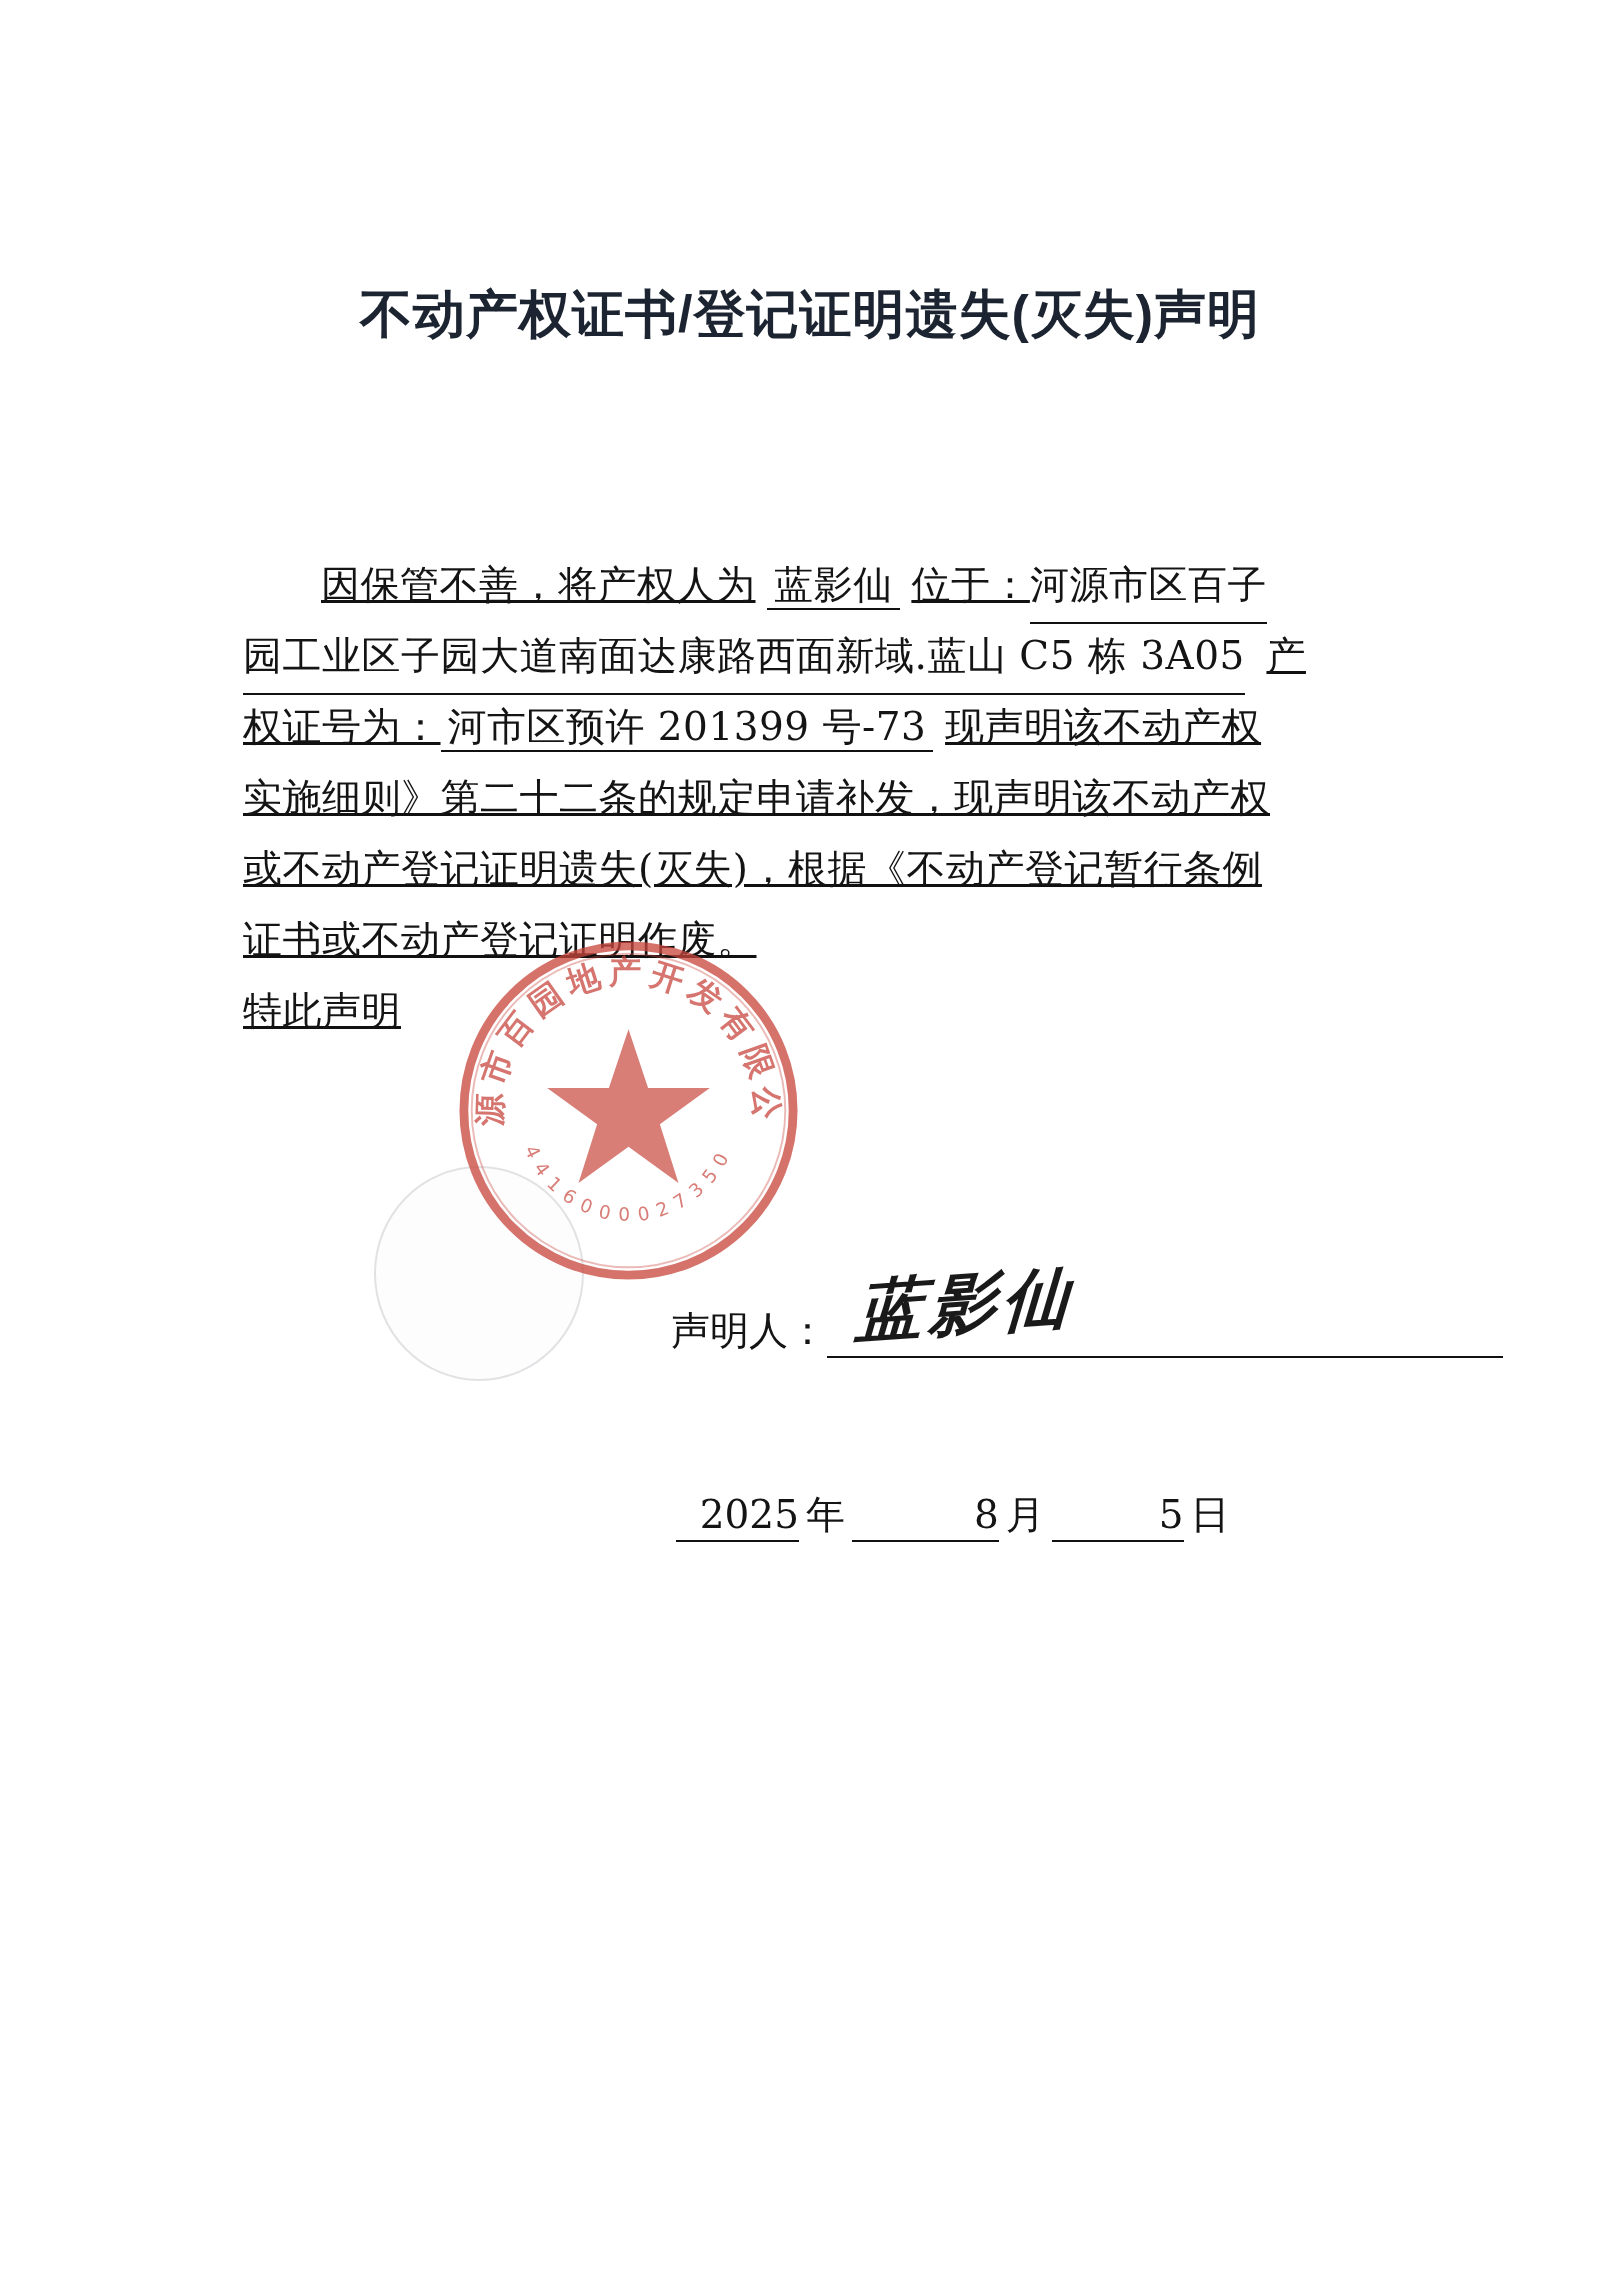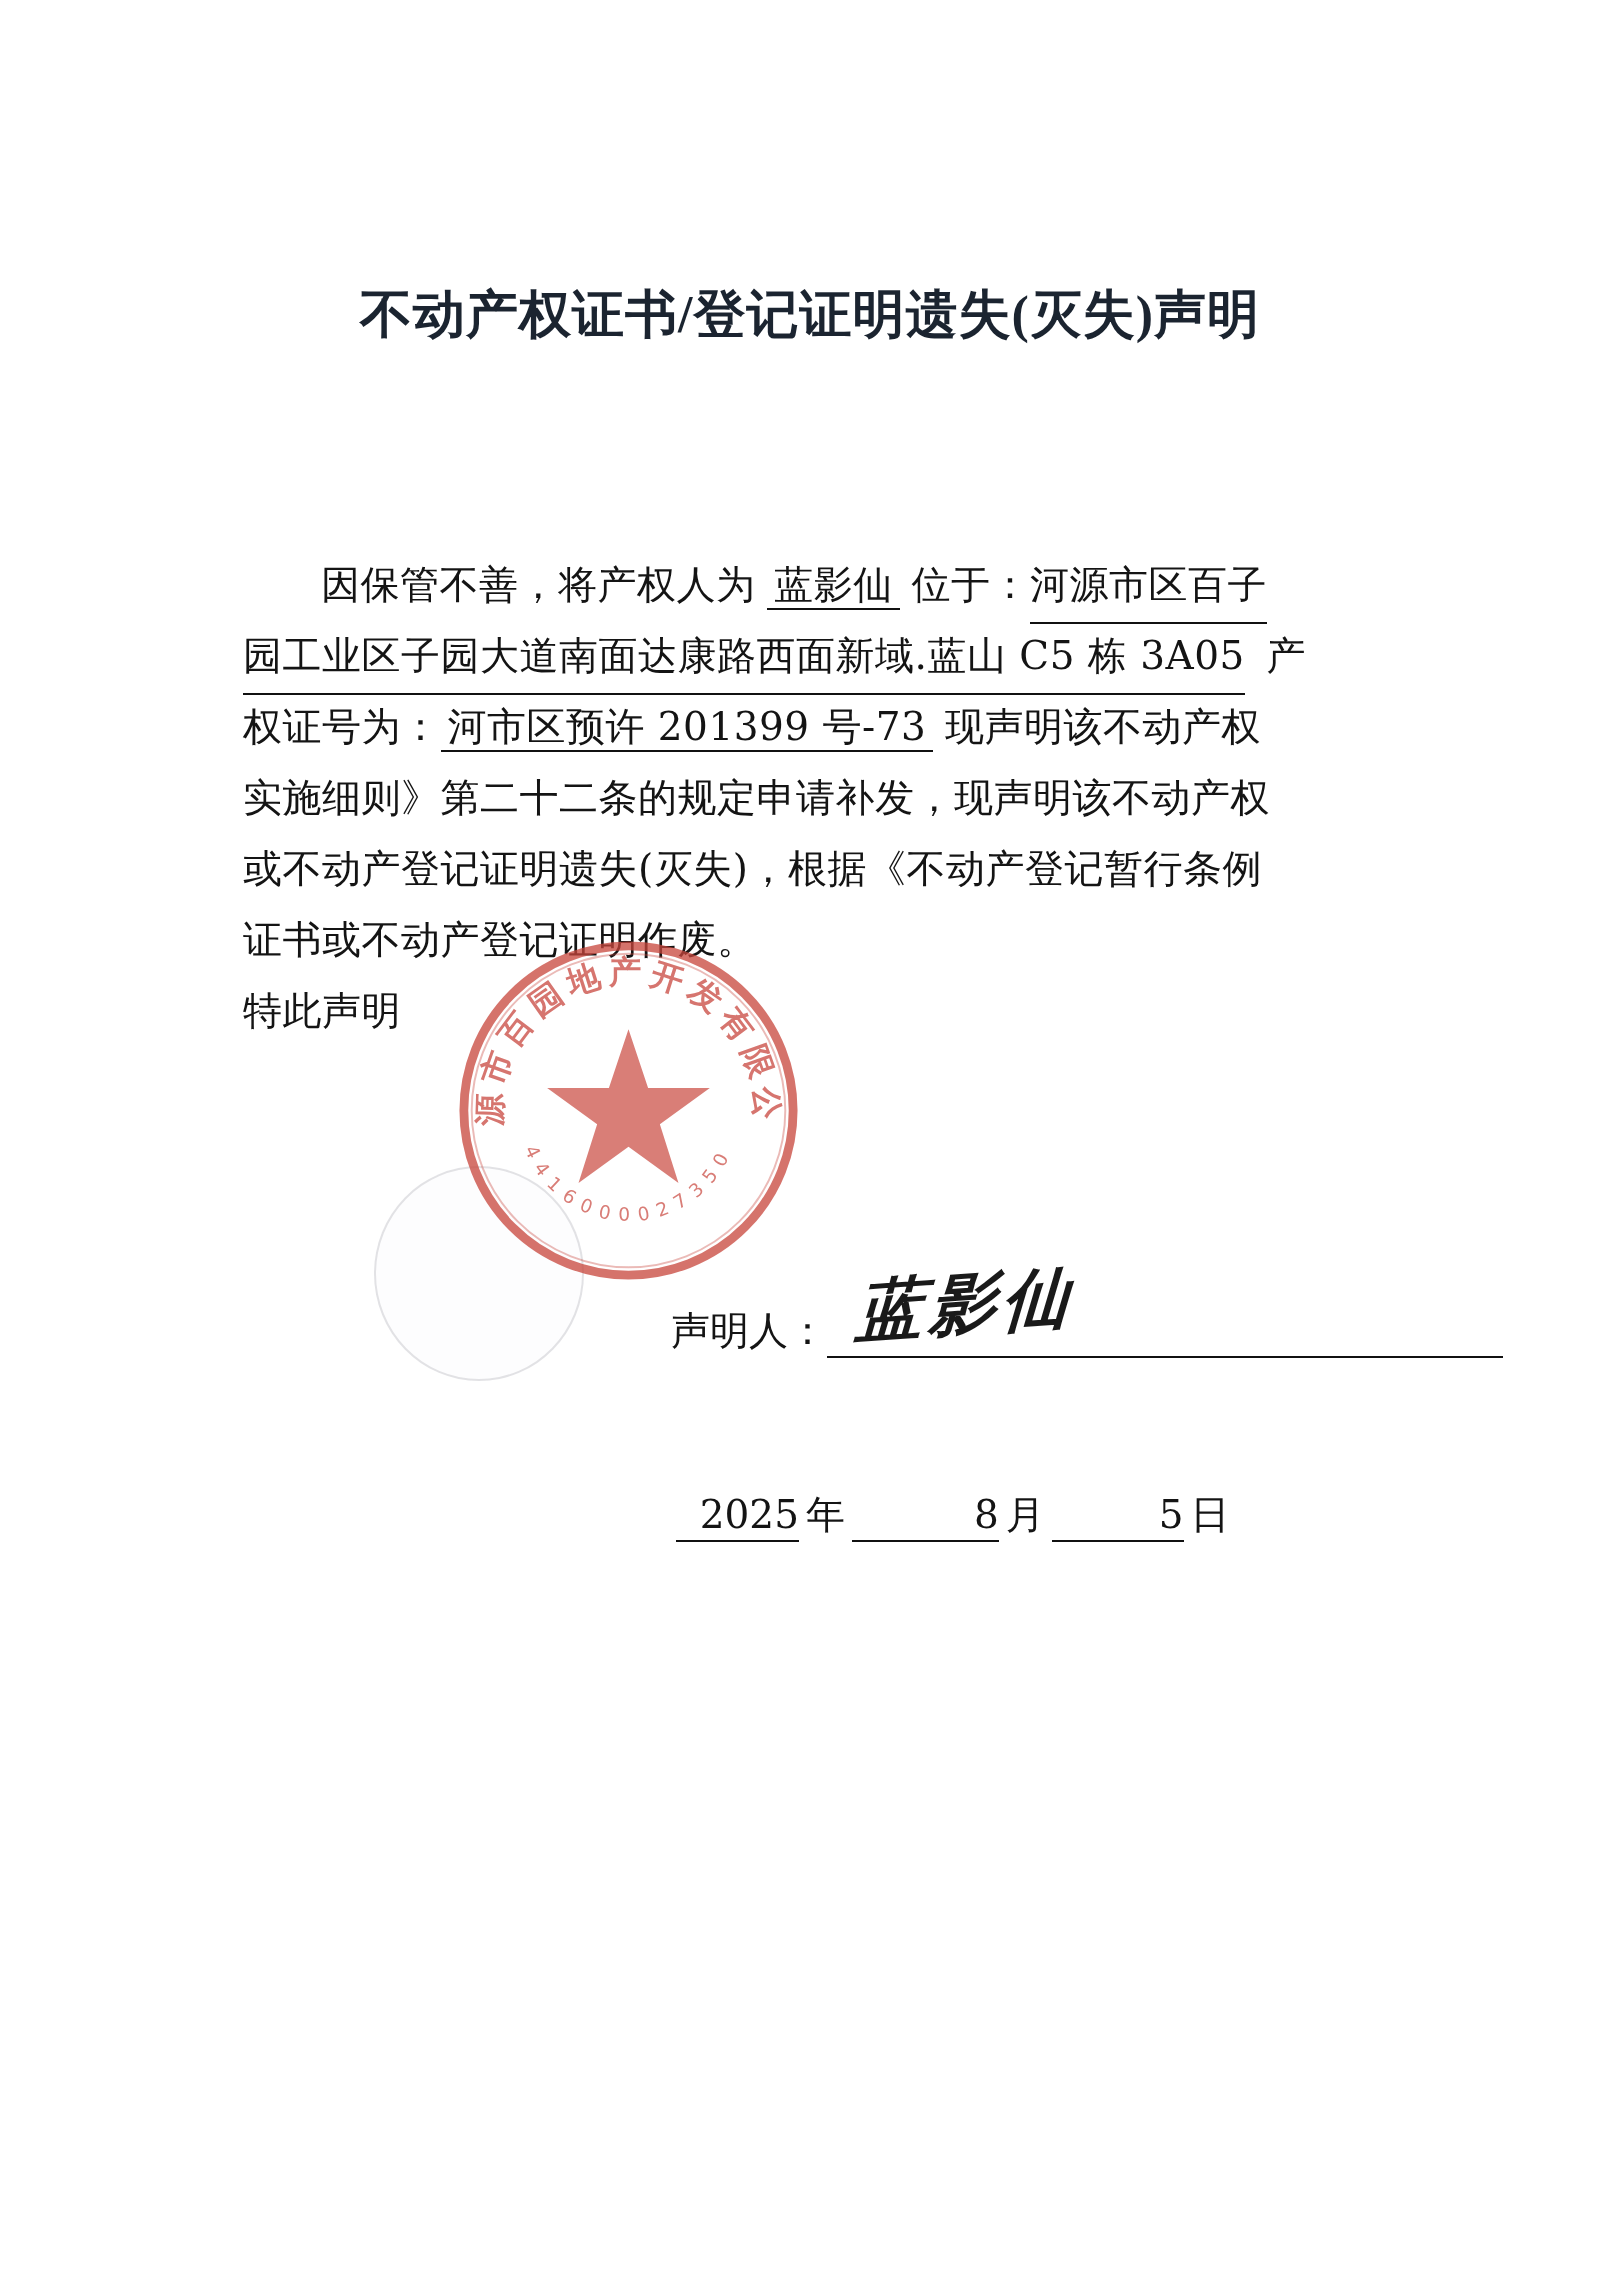--- a/index.html
+++ b/index.html
@@ -21,34 +21,35 @@
     overflow: hidden;
   }
 
   
   .doc-title {
     position: absolute;
     left: 0;
     top: 280px;
     width: 1620px;
     text-align: center;
-    font-family: Liberation Serif, serif;
+    font-family: Liberation Sans, sans-serif;
     font-weight: 700;
     font-size: 52px;
     letter-spacing: 1px;
     color: #1b2430;
     white-space: nowrap;
   }
 
   
   .body-block {
     position: absolute;
     left: 243px;
     top: 549px;
     width: 1137px;
+    text-decoration: underline;
   }
 
   .body-line {
     position: relative;
     height: 71px;
     line-height: 71px;
     font-size: 39px;
     color: #141414;
     white-space: nowrap;
     letter-spacing: 0.5px;

